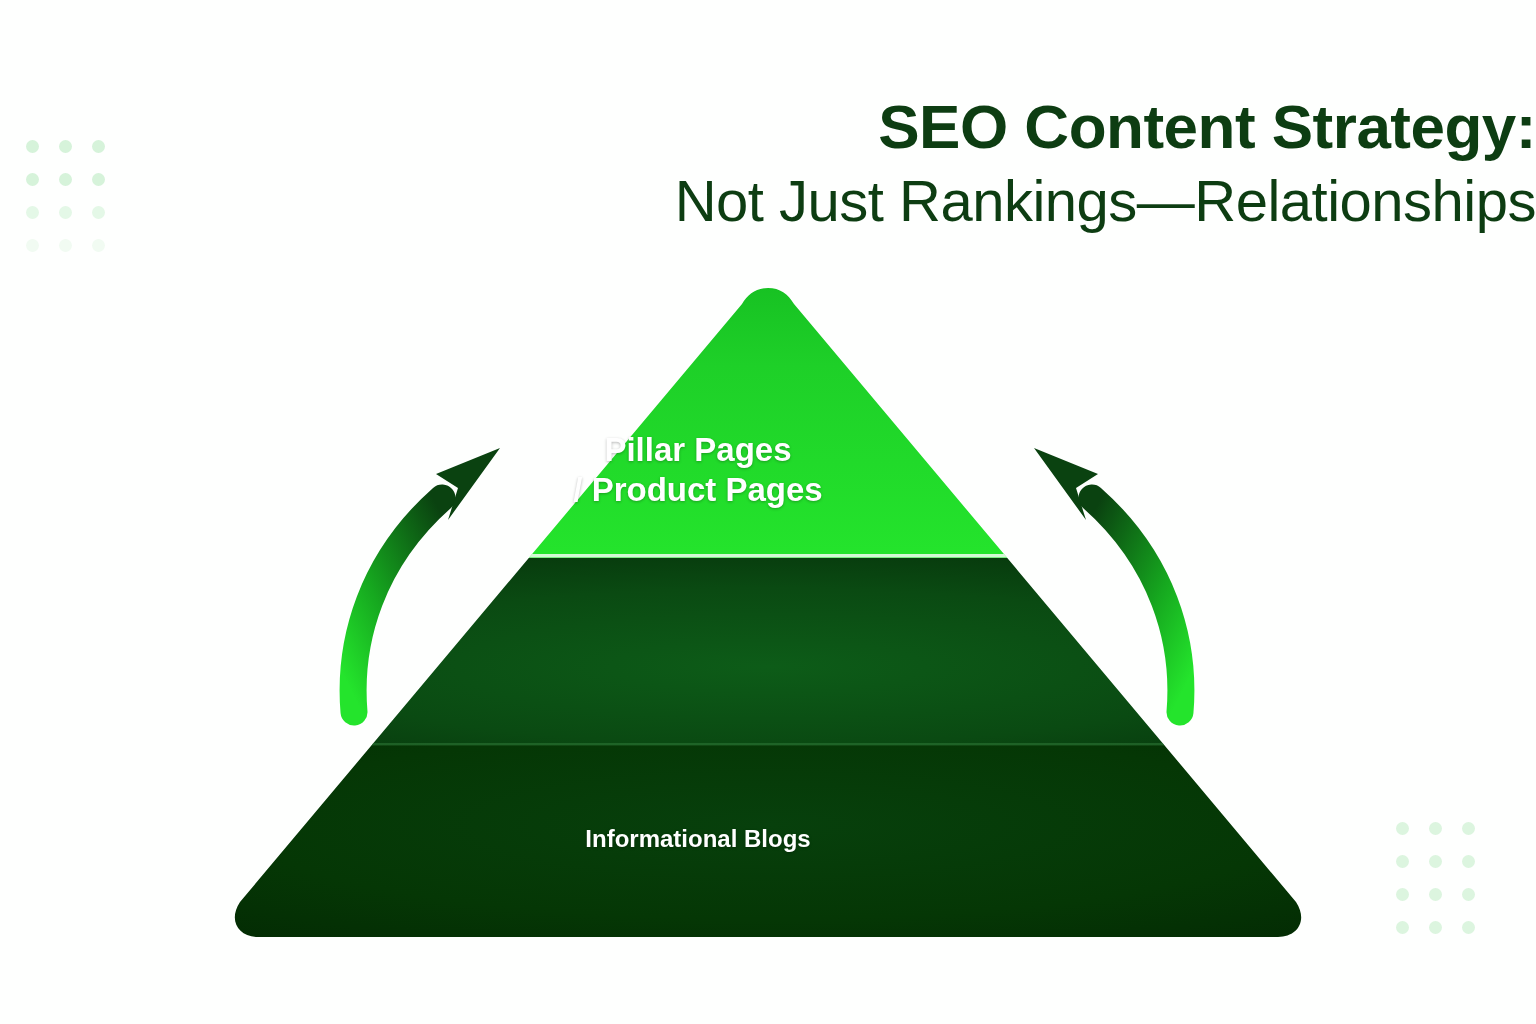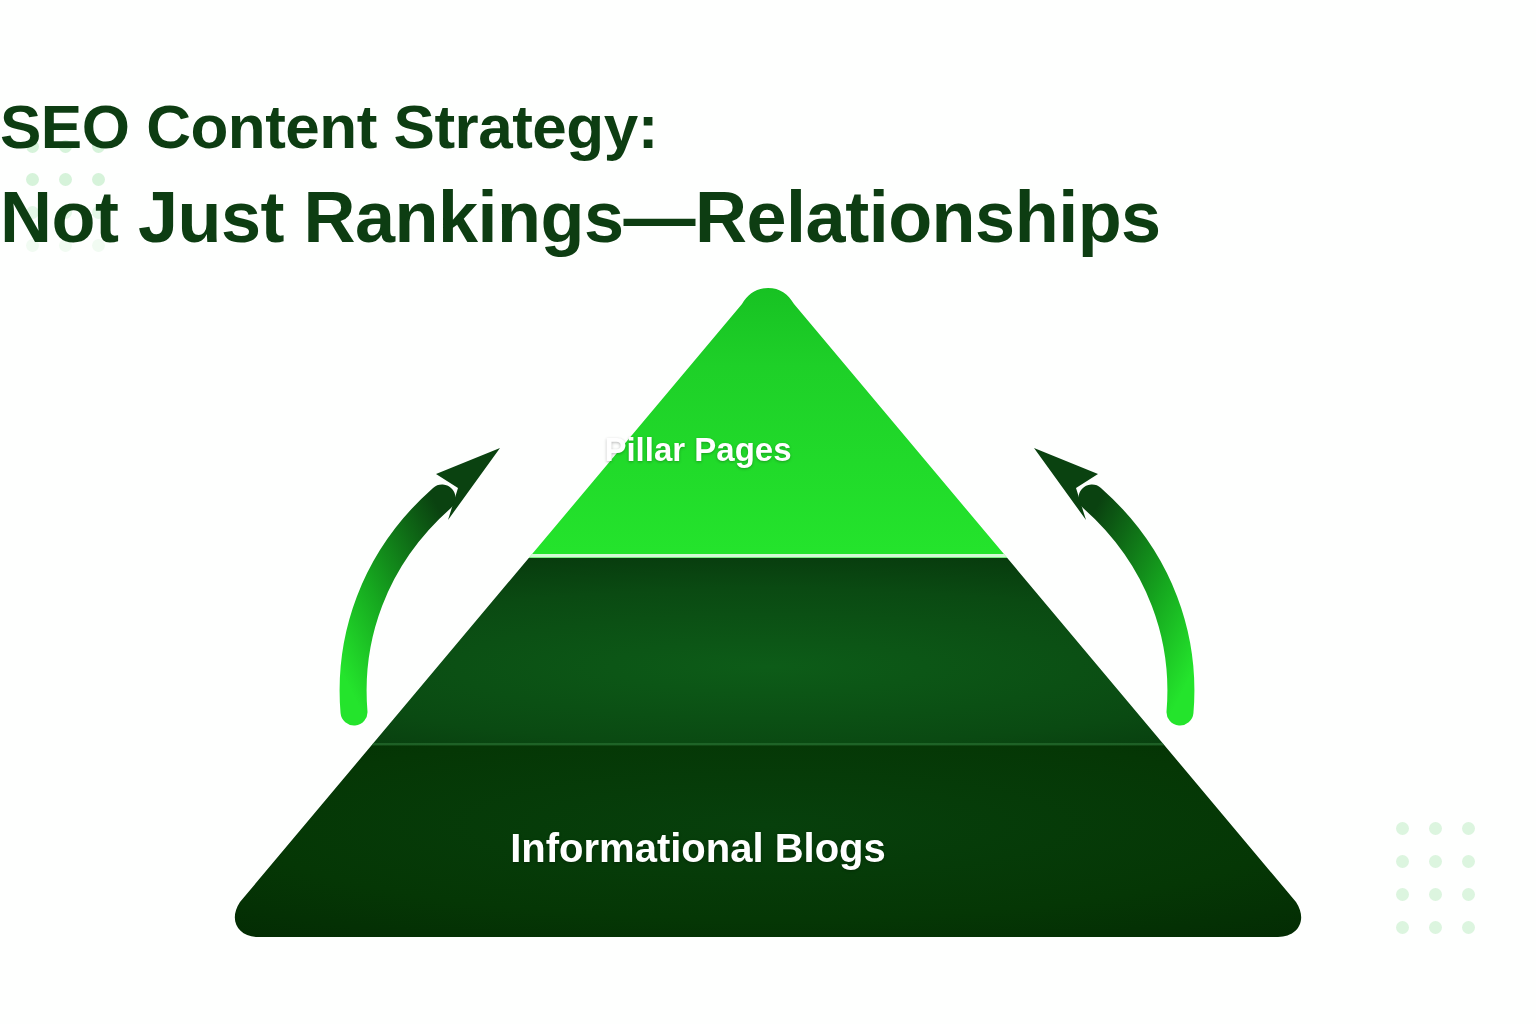--- a/index.html
+++ b/index.html
@@ -47,36 +47,36 @@
     top: 822px;
   }
   #dots-bottom-right .dot { background: #dcf5df; }
 
   
   #title-block {
     position: absolute;
     left: 0;
     top: 92px;
     width: 1536px;
-    text-align: left;
+    text-align: right;
     color: #0d3d12;
     line-height: 1.12;
   }
   #title-line-1 {
     display: block;
     font-size: 62px;
     font-weight: bold;
     letter-spacing: -0.5px;
   }
   #title-line-2 {
     display: block;
-    font-size: 72px;
-    font-weight: bold;
+    font-size: 58px;
+    font-weight: normal;
     letter-spacing: -0.5px;
-    margin-top: 16px;
+    margin-top: 8px;
   }
 
   
   #pyramid {
     position: absolute;
     left: 228px;
     top: 282px;
     width: 1080px;
     height: 660px;
   }
@@ -104,21 +104,21 @@
   #label-tier-1 {
     top: 430px;
     font-size: 33px;
   }
   #label-tier-2 {
     top: 604px;
     font-size: 33px;
   }
   #label-tier-3 {
     top: 824px;
-    font-size: 40px;
+    font-size: 24px;
   }
   .tier-label .ln { display: block; }
 </style>
 </head>
 <body>
 
 <div id="canvas">
 
   <div id="dots-top-left" class="dot-grid">
     <div class="dot"></div>
@@ -217,20 +217,21 @@
         <stop offset="40%" stop-color="#16a81f"></stop>
         <stop offset="100%" stop-color="#0a4210"></stop>
       </linearGradient>
     </defs>
     <path d="M 160 272 C 166 200 142 120 72 58" stroke="url(#grad-arrow-right)" stroke-width="27" fill="none" stroke-linecap="round"></path>
     <path d="M 14 8 L 78 34 L 56 48 L 66 80 Z" fill="#0a4210"></path>
   </svg>
 
   <div id="label-tier-1" class="tier-label">
     <span class="ln">Pillar Pages</span>
+    <span class="ln">/ Product Pages</span>
   </div>
 
   <div id="label-tier-2" class="tier-label">
   </div>
 
   <div id="label-tier-3" class="tier-label">
     <span class="ln">Informational Blogs</span>
   </div>
 
 </div>

